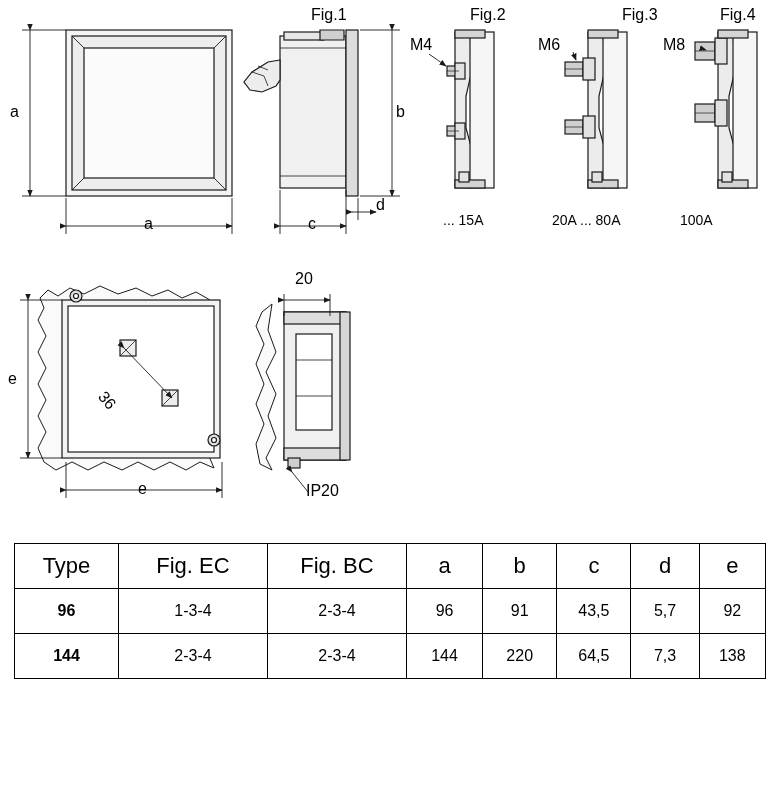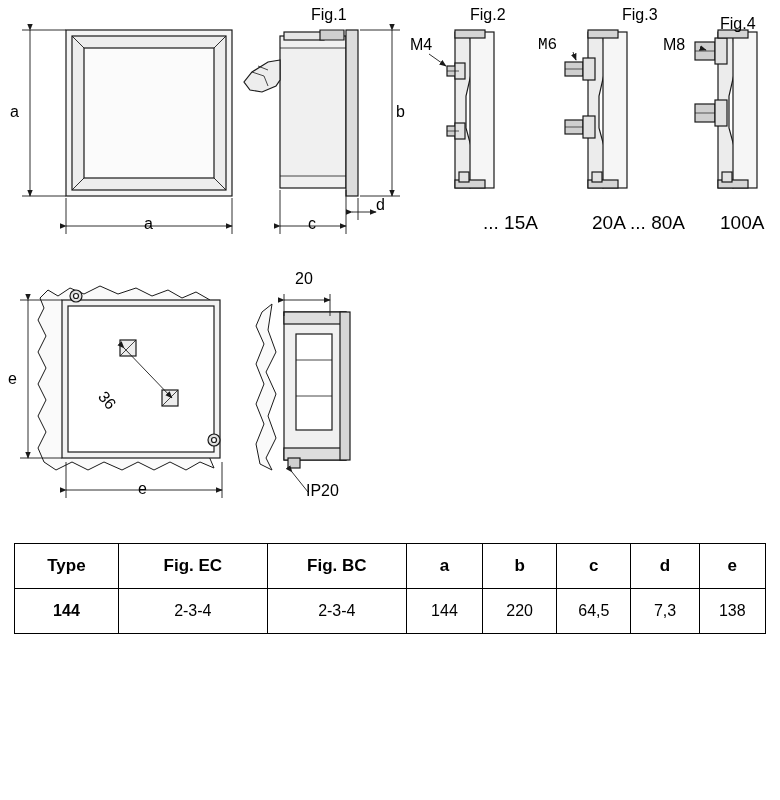--- a/index.html
+++ b/index.html
@@ -32,43 +32,42 @@
     font-family: "Liberation Sans", sans-serif;
     white-space: nowrap;
   }
   .fig-title {
     font-size: 16px;
   }
   .dim-lbl {
     font-size: 16px;
   }
   .rng-lbl {
-    font-size: 19px;
-    margin-left: 40px;
+    font-size: 14px;
   }
   
   #spec-table {
     position: absolute;
     left: 14px;
     top: 543px;
     width: 752px;
     border-collapse: collapse;
     font-family: "Liberation Sans", sans-serif;
     font-size: 16px;
   }
   #spec-table th, #spec-table td {
     border: 1px solid #000000;
     text-align: center;
     vertical-align: middle;
     padding: 0;
     height: 44px;
   }
   #spec-table th {
-    font-weight: bold;
-    font-size: 17px;
+    font-weight: normal;
+    font-size: 22px;
   }
   #spec-table td.type-cell {
     font-weight: bold;
   }
   
   .c-type { width: 104px; }
   .c-ec   { width: 150px; }
   .c-bc   { width: 140px; }
   .c-a    { width: 76px; }
   .c-b    { width: 74px; }
@@ -249,24 +248,24 @@
         <line x1="284" y1="294" x2="284" y2="316"></line>
         <line x1="330" y1="294" x2="330" y2="316"></line>
       </g>
 
     </g>
   </svg>
 
   <div class="lbl fig-title" style="left:311px; top:6px;">Fig.1</div>
   <div class="lbl fig-title" style="left:470px; top:6px;">Fig.2</div>
   <div class="lbl fig-title" style="left:622px; top:6px;">Fig.3</div>
-  <div class="lbl fig-title" style="left:720px; top:15px;">Fig.4</div>
+  <div class="lbl fig-title" style="left:720px; top:6px;">Fig.4</div>
 
   <div class="lbl dim-lbl" style="left:410px; top:36px;">M4</div>
-  <div class="lbl dim-lbl" style="left:538px; top:36px;font-family:Liberation Mono, monospace;">M6</div>
+  <div class="lbl dim-lbl" style="left:538px; top:36px;">M6</div>
   <div class="lbl dim-lbl" style="left:663px; top:36px;">M8</div>
 
   <div class="lbl rng-lbl" style="left:443px; top:212px;">... 15A</div>
   <div class="lbl rng-lbl" style="left:552px; top:212px;">20A ... 80A</div>
   <div class="lbl rng-lbl" style="left:680px; top:212px;">100A</div>
 
   <div class="lbl dim-lbl" style="left:10px;  top:103px;">a</div>
   <div class="lbl dim-lbl" style="left:144px; top:215px;">a</div>
   <div class="lbl dim-lbl" style="left:396px; top:103px;">b</div>
   <div class="lbl dim-lbl" style="left:308px; top:215px;">c</div>
@@ -286,20 +285,30 @@
         <th class="c-bc">Fig. BC</th>
         <th class="c-a">a</th>
         <th class="c-b">b</th>
         <th class="c-c">c</th>
         <th class="c-d">d</th>
         <th class="c-e">e</th>
       </tr>
     </thead>
     <tbody>
       <tr>
+        <td class="type-cell">96</td>
+        <td>1-3-4</td>
+        <td>2-3-4</td>
+        <td>96</td>
+        <td>91</td>
+        <td>43,5</td>
+        <td>5,7</td>
+        <td>92</td>
+      </tr>
+      <tr>
         <td class="type-cell">144</td>
         <td>2-3-4</td>
         <td>2-3-4</td>
         <td>144</td>
         <td>220</td>
         <td>64,5</td>
         <td>7,3</td>
         <td>138</td>
       </tr>
     </tbody>

